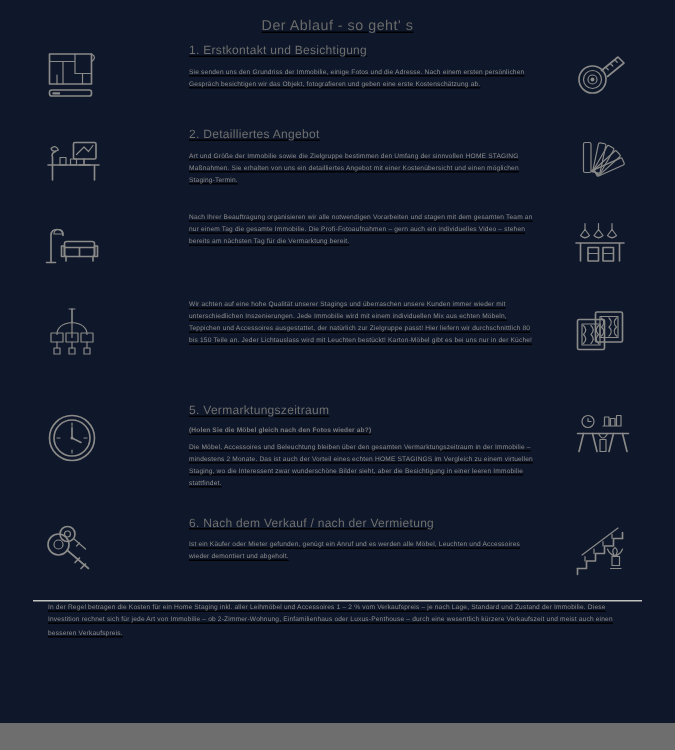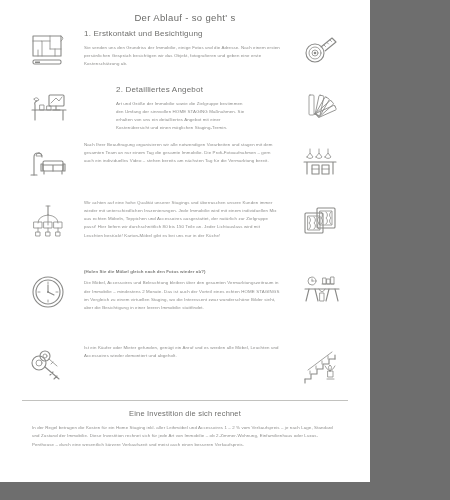--- a/index.html
+++ b/index.html
@@ -3,23 +3,24 @@
 <meta charset="utf-8">
 <style>
   * { box-sizing: border-box; margin: 0; padding: 0; }
   html, body {
     width: 450px; height: 500px;
     background: #6e6e6e;
     font-family: "Liberation Sans", sans-serif;
   }
   #page {
     position: relative;
-    width: 370px; height: 500px;
-    background: #ffffff;
+    width: 450px; height: 500px;
+    background: #0f172a;
     overflow: hidden;
+    text-decoration: underline;
   }
   .page-title {
     text-align: center;
     font-size: 9.5px;
     letter-spacing: 0.35px;
     color: #6a6a68;
     font-weight: 400;
     padding-top: 12px;
     padding-bottom: 6px;
   }
@@ -36,20 +37,21 @@
     flex: 0 0 68px;
     display: flex;
     justify-content: center;
     align-items: flex-start;
     padding-top: 4px;
   }
   .icon-col.right { justify-content: center; }
   .text-col {
     flex: 1 1 auto;
     padding: 0 8px 0 2px;
+    margin-left: 42px;
   }
   .sec-title {
     font-size: 8px;
     color: #6f6f6d;
     font-weight: 400;
     letter-spacing: 0.2px;
     margin-bottom: 5px;
     line-height: 1.2;
   }
   .sec-sub {
@@ -129,21 +131,21 @@
             <circle class="ln2" cx="13" cy="20" r="6"></circle>
             <circle class="ln2" cx="13" cy="20" r="3"></circle>
             <circle class="fl" cx="13" cy="20" r="1.3"></circle>
             <path class="ln" d="M19 14 L30 5 L34 9 L23 18"></path>
             <path class="ln2" d="M22 12 l1.5 1.5 M25 9.5 l1.5 1.5 M28 7 l1.5 1.5"></path>
           </svg>
         </span>
       </div>
     </div>
 
-    <div class="section" style="min-height:56px;gap:32px;">
+    <div class="section" style="min-height:56px;">
       <div class="icon-col">
         <span>
           <svg width="44" height="36" viewBox="0 0 44 36">
             <rect class="ln" x="23" y="6" width="15" height="11" rx="1"></rect>
             <path class="ln2" d="M25 14 l5 -5 l3 3 l3 -4"></path>
             <path class="ln" d="M30 17 v4 M27 21 h7"></path>
             <path class="ln" d="M6 21 h34 M9 21 v10 M37 21 v10"></path>
             <path class="ln" d="M11 12 q-3 1 -2 4 M9 16 v5"></path>
             <path class="ln2" d="M8 10 q3 -3 5 1 q-4 2 -5 -1"></path>
             <rect class="ln2" x="14" y="16" width="4" height="5"></rect>
@@ -237,20 +239,21 @@
           <svg width="44" height="44" viewBox="0 0 44 44">
             <circle class="ln" cx="22" cy="19" r="15"></circle>
             <circle class="ln" cx="22" cy="19" r="12"></circle>
             <path class="ln2" d="M22 9 v2 M22 27 v2 M12 19 h2 M30 19 h2"></path>
             <path class="ln" d="M22 19 L22 12 M22 19 L28 22"></path>
             <circle class="fl" cx="22" cy="19" r="1"></circle>
           </svg>
         </span>
       </div>
       <div class="text-col">
+        <div class="sec-title">5. Vermarktungszeitraum</div>
         <div class="sec-sub">(Holen Sie die Möbel gleich nach den Fotos wieder ab?)</div>
         <div class="sec-body">Die Möbel, Accessoires und Beleuchtung bleiben über den gesamten Vermarktungszeitraum in der Immobilie – mindestens 2 Monate. Das ist auch der Vorteil eines echten HOME STAGINGS im Vergleich zu einem virtuellen Staging, wo die Interessent zwar wunderschöne Bilder sieht, aber die Besichtigung in einer leeren Immobilie stattfindet.</div>
       </div>
       <div class="icon-col right">
         <span>
           <svg width="44" height="44" viewBox="0 0 44 44">
             <circle class="ln2" cx="12" cy="8" r="4"></circle>
             <path class="ln2" d="M12 8 v-2 M12 8 h2"></path>
             <path class="ln2" d="M22 11 h12 M23 5 h3 v6 h-3z M27 6 h3 v5 h-3z M31 4 h3 v7 h-3z"></path>
             <path class="ln" d="M5 16 h34"></path>
@@ -269,37 +272,37 @@
             <circle class="ln" cx="13" cy="15" r="7"></circle>
             <circle class="ln2" cx="13" cy="15" r="3"></circle>
             <path class="ln" d="M19 19 L33 31 M27 24 l-3 3 M31 28 l-3 3"></path>
             <circle class="ln" cx="19" cy="8" r="5"></circle>
             <circle class="ln2" cx="19" cy="8" r="2"></circle>
             <path class="ln2" d="M23 11 L31 18 M27 14 l-2 2"></path>
           </svg>
         </span>
       </div>
       <div class="text-col">
+        <div class="sec-title">6. Nach dem Verkauf / nach der Vermietung</div>
         <div class="sec-body">Ist ein Käufer oder Mieter gefunden, genügt ein Anruf und es werden alle Möbel, Leuchten und Accessoires wieder demontiert und abgeholt.</div>
       </div>
       <div class="icon-col right">
         <span>
           <svg width="44" height="40" viewBox="0 0 44 40">
             <path class="ln" d="M5 31 h6 v-5 h6 v-5 h6 v-5 h6 v-5 h6"></path>
             <path class="ln" d="M5 31 v4 M35 11 v-4"></path>
             <path class="ln2" d="M8 22 L32 4"></path>
             <path class="ln2" d="M10 26 v-3 M16 21 v-3 M22 16 v-3 M28 11 v-3"></path>
             <path class="ln2" d="M30 23 q-3 -4 0 -6 q3 2 0 6 M30 23 q-4 -2 -5 -5 M30 23 q4 -2 5 -5"></path>
             <path class="ln2" d="M28 23 h5 v6 h-5z M27 31 h7"></path>
           </svg>
         </span>
       </div>
     </div>
 
   </div>
 
   <div class="divider"></div>
 
-  <div class="footer-title">Eine Investition die sich rechnet</div>
   <div class="footer-body">In der Regel betragen die Kosten für ein Home Staging inkl. aller Leihmöbel und Accessoires 1 – 2 % vom Verkaufspreis – je nach Lage, Standard und Zustand der Immobilie. Diese Investition rechnet sich für jede Art von Immobilie – ob 2-Zimmer-Wohnung, Einfamilienhaus oder Luxus-Penthouse – durch eine wesentlich kürzere Verkaufszeit und meist auch einen besseren Verkaufspreis.</div>
 
   <div class="bottom-bar"></div>
 </div>
 
 </body></html>

